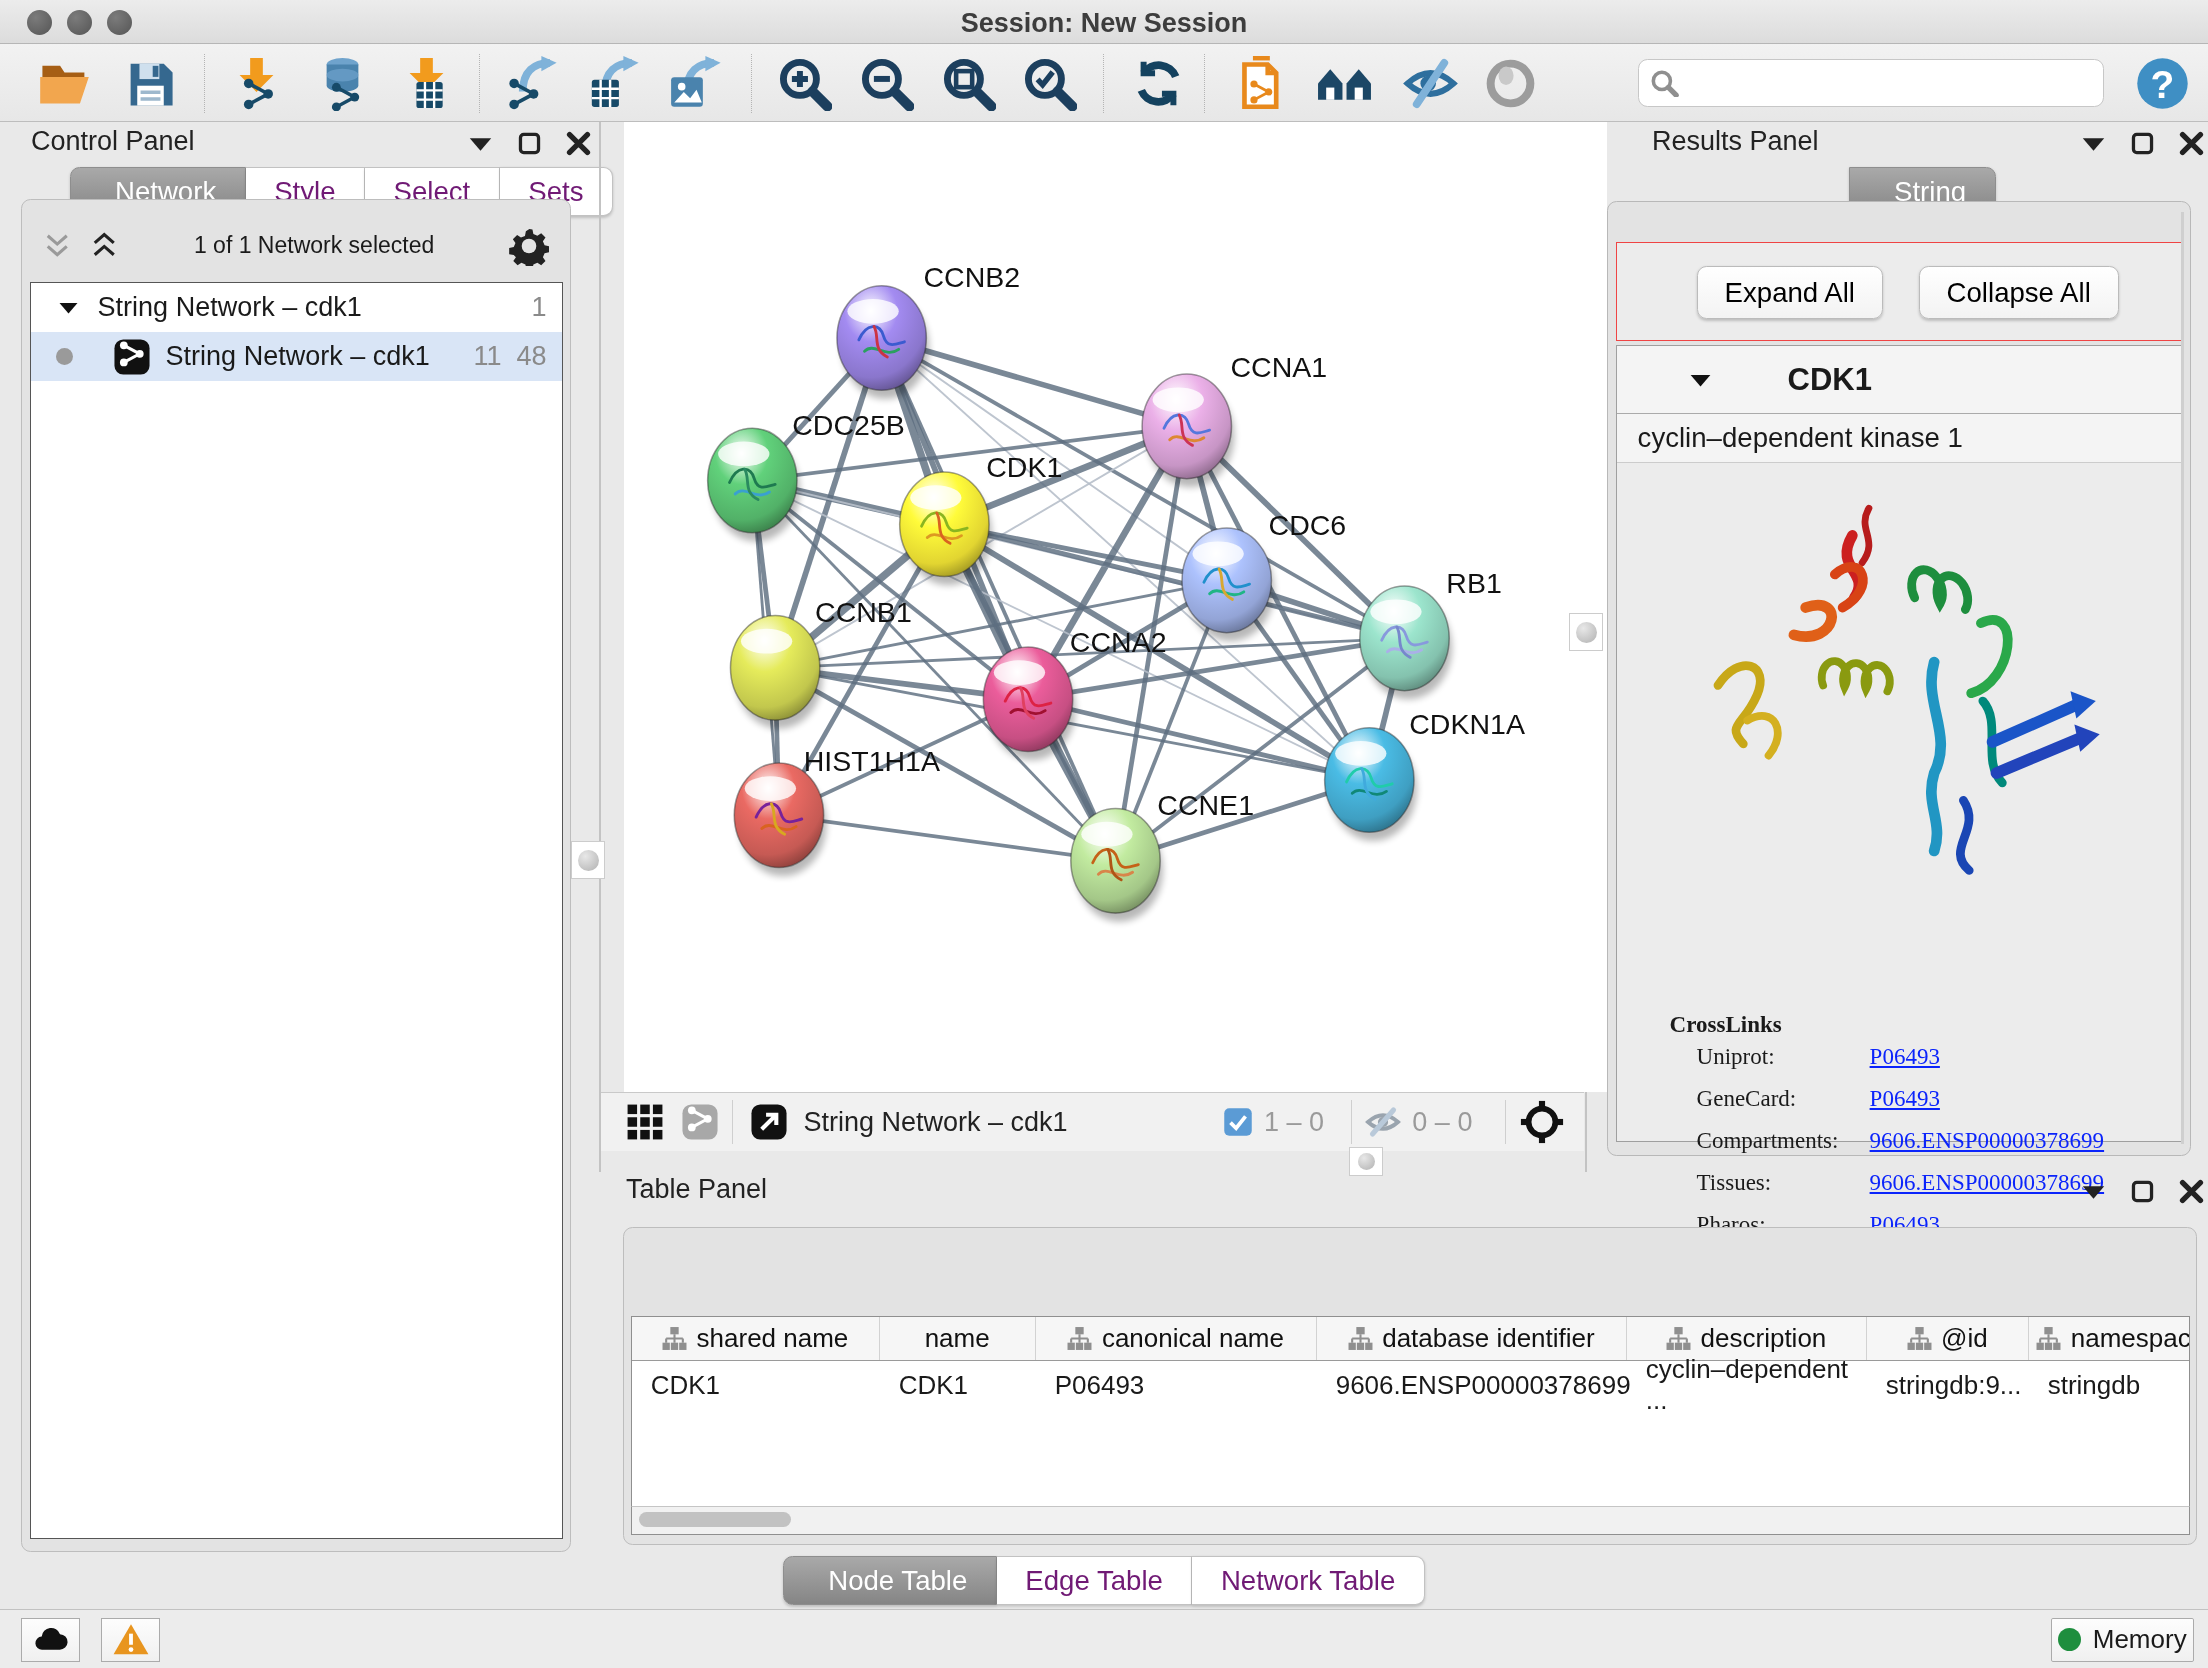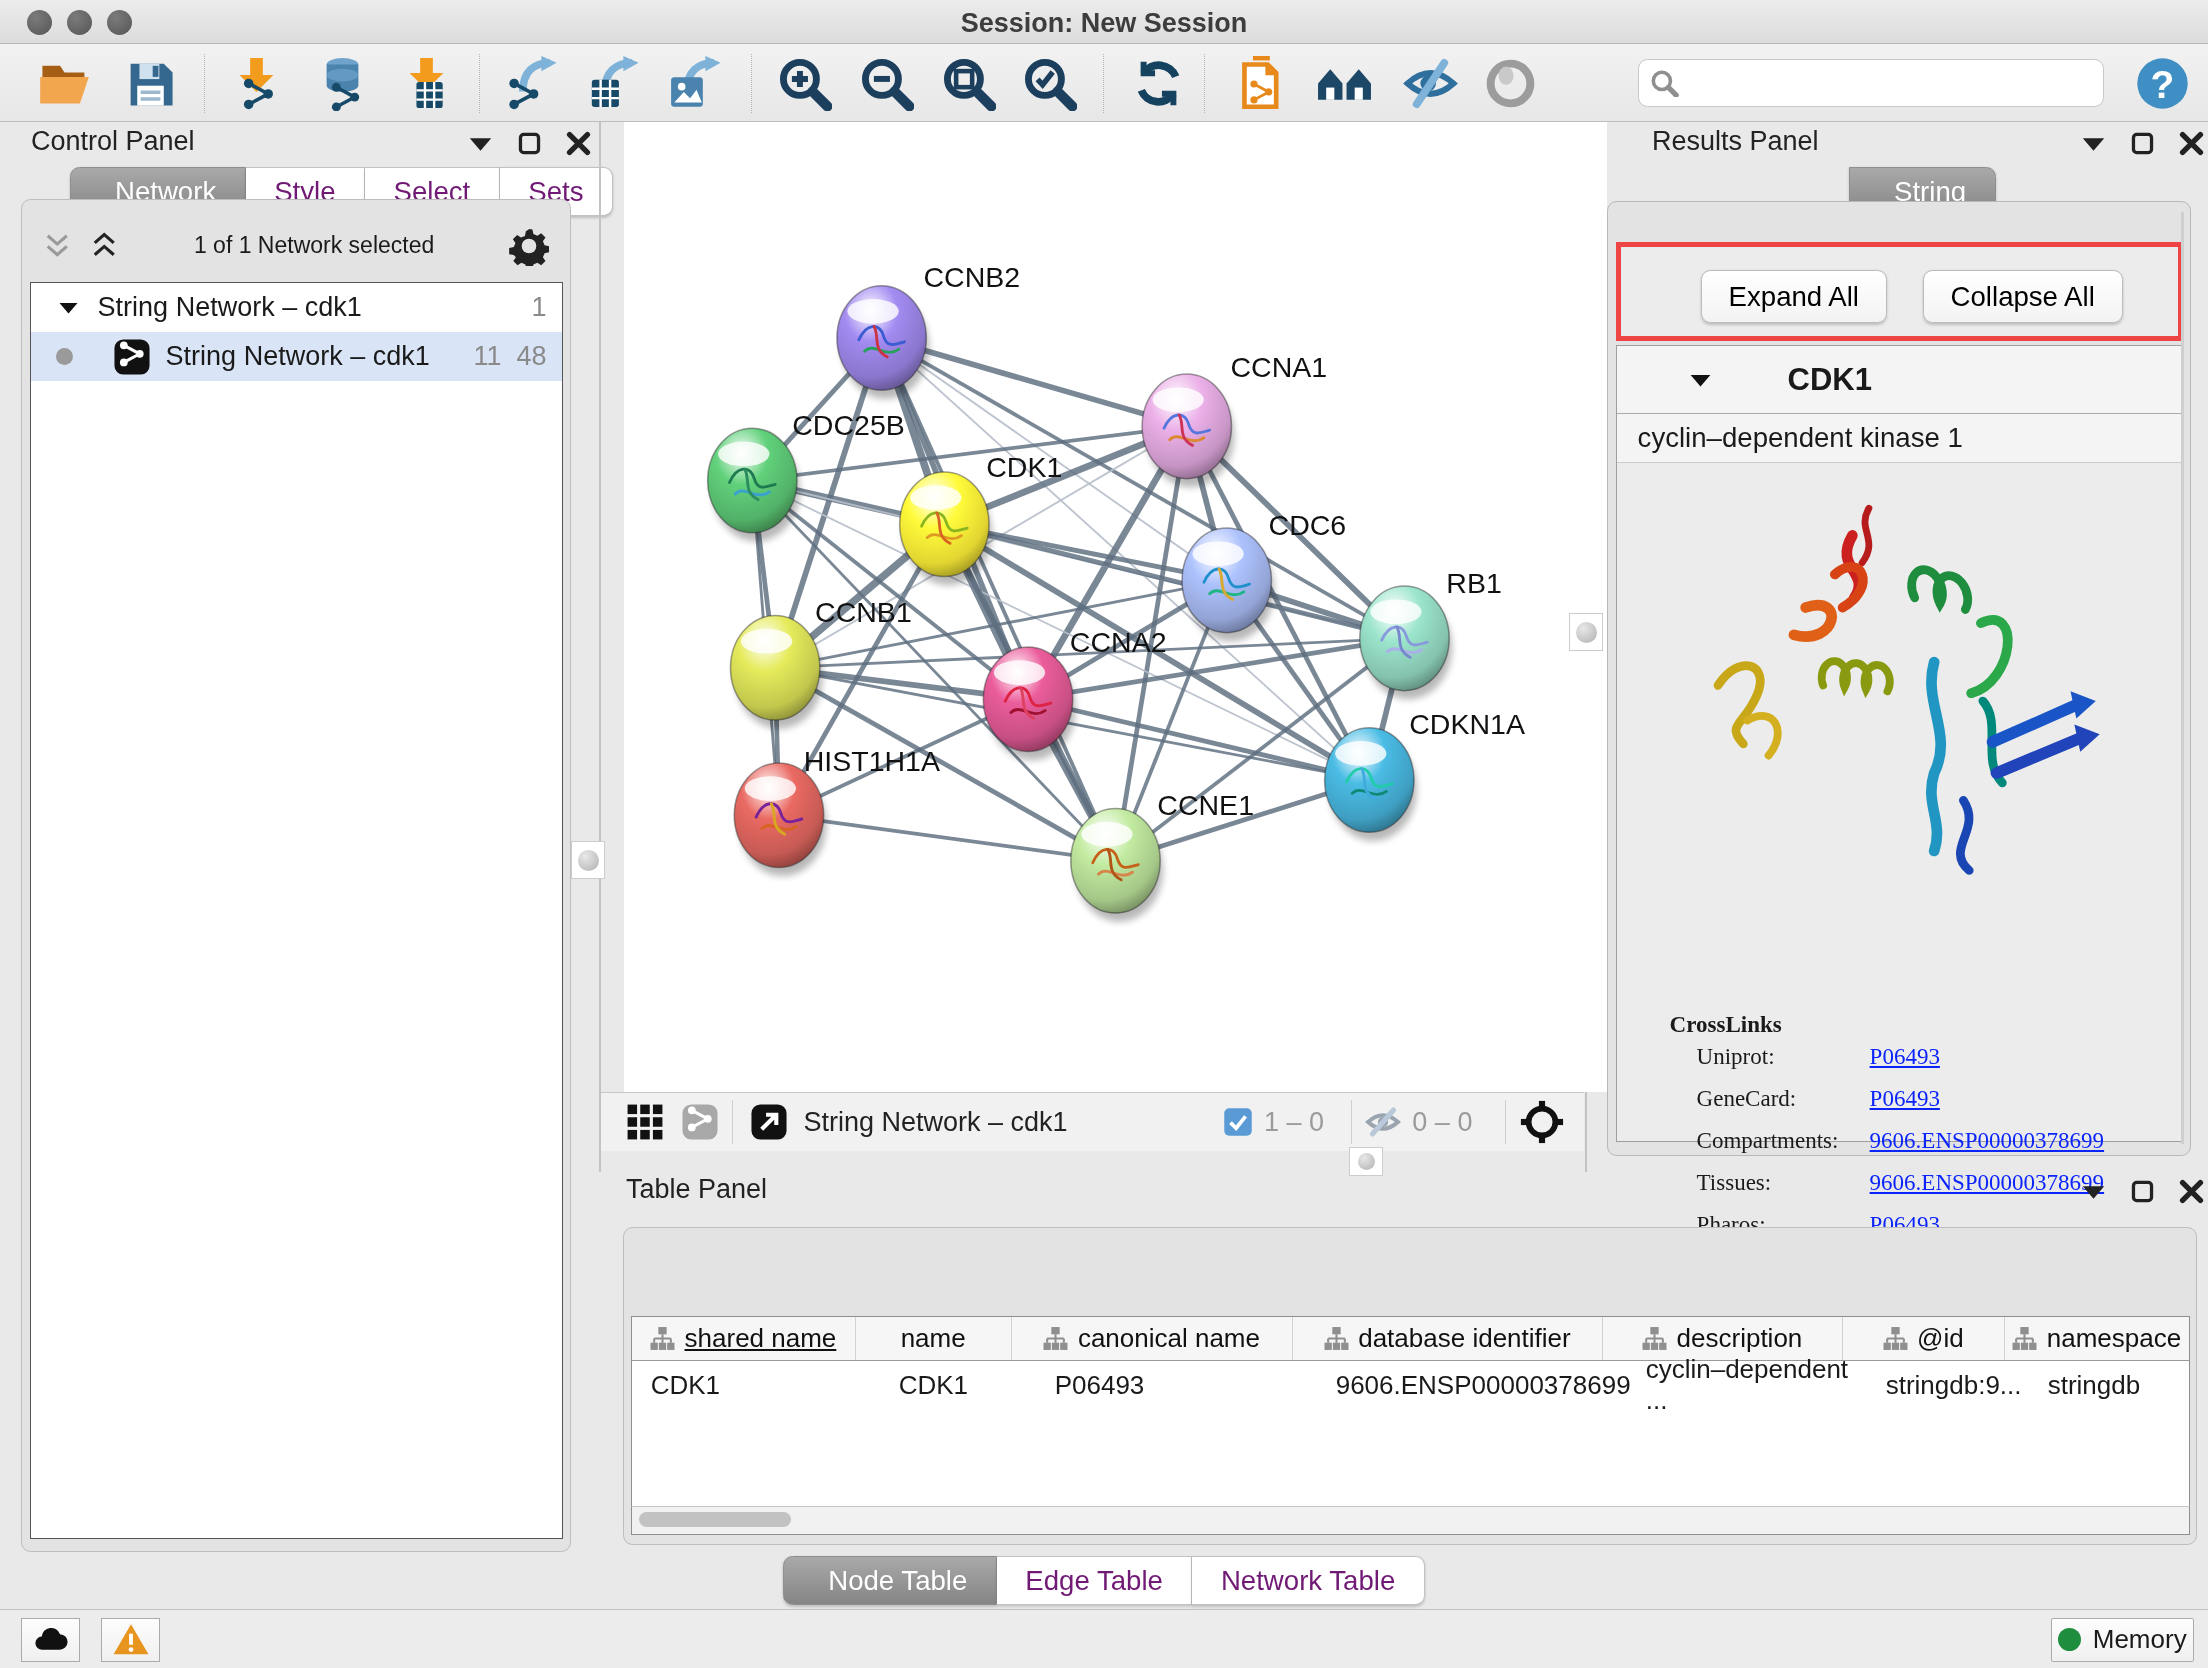--- a/index.html
+++ b/index.html
@@ -51,21 +51,21 @@
   .netbar { position:absolute; left:601px; top:1092px; width:983px; height:59px; background:#f1f1f1;
     border-top:1px solid #c9c9c9; display:flex; align-items:center; }
   .netbar .nbsep { width:0; height:44px; border-left:1px solid #cfcfcf; margin:0 13.3px; }
   .netbar .ntitle { font-size:27px; color:#222; margin-left:15px; }
   .netbar .gray { color:#9a9a9a; font-size:27px; }
   .hsplit { position:absolute; left:601px; top:1151px; width:983px; height:21px; background:#e9e9e9; }
 
   
   .rp-container { position:absolute; left:1607px; top:201px; width:584px; height:955px;
     background:#e3e3e3; border:1px solid #b8b8b8; border-radius:9.5px; }
-  .rp-expandbox { position:absolute; left:7.6px; top:40px; width:567px; height:99px; background:#ececec; border:5px solid #ef4444; }
+  .rp-expandbox { position:absolute; left:7.6px; top:40px; width:567px; height:99px; background:#ececec; border:1px solid #ef4444; }
   .btn { background:linear-gradient(#ffffff,#f3f3f3); border:1px solid #bbb; border-radius:9.5px;
     font-size:27.6px; padding:9.5px 27px; box-shadow:0 1.9px 2.9px rgba(0,0,0,.2); }
   .rp-cdk { position:absolute; left:7.6px; top:143px; width:567px; height:797px; background:#ececec; border:1px solid #9f9f9f; }
   .rp-cdkhead { height:68px; background:#f4f4f4; border-bottom:1px solid #aaa; display:flex; align-items:center; }
   .rp-desc { height:49px; background:#f4f4f4; border-bottom:1px solid #ccc; font-size:27.6px; display:flex; align-items:center; padding-left:21px; }
   .crosslinks { font-family:"Liberation Serif", serif; font-size:23px; position:absolute; left:0; top:666px; width:100%; }
   .crosslinks .cl-title { font-weight:700; margin-left:53px; margin-bottom:5.7px; }
   .cl-row { display:flex; margin-left:80px; margin-bottom:16px; }
   .cl-row .lbl { width:173px; }
   .cl-row a { color:#0b24fb; text-decoration:underline; }
@@ -720,21 +720,21 @@
     <svg width="23" height="23" viewBox="0 0 14 14">
         <rect x="1.5" y="1.5" width="11" height="11" rx="2" fill="none" stroke="#222" stroke-width="2"></rect>
       </svg>
     <svg width="25" height="25" viewBox="0 0 14 14">
         <path d="M2 2 12 12 M12 2 2 12" stroke="#222" stroke-width="3" stroke-linecap="round"></path>
       </svg>
   </div>
   <div class="tp-container">
     <div class="tp-table">
       <div class="thead" id="table-head">
-          <div class="th" style="width: 224px; text-decoration: underline;">
+          <div class="th" style="width: 248px;">
             <svg width="25" height="25" viewBox="0 0 24 24">
               <use href="#sym-tree"></use>
             </svg>
             <span>shared name</span>
           </div>
           <div class="th" style="width: 156px;">
             <span>name</span>
           </div>
           <div class="th" style="width: 281px;">
             <svg width="25" height="25" viewBox="0 0 24 24">

